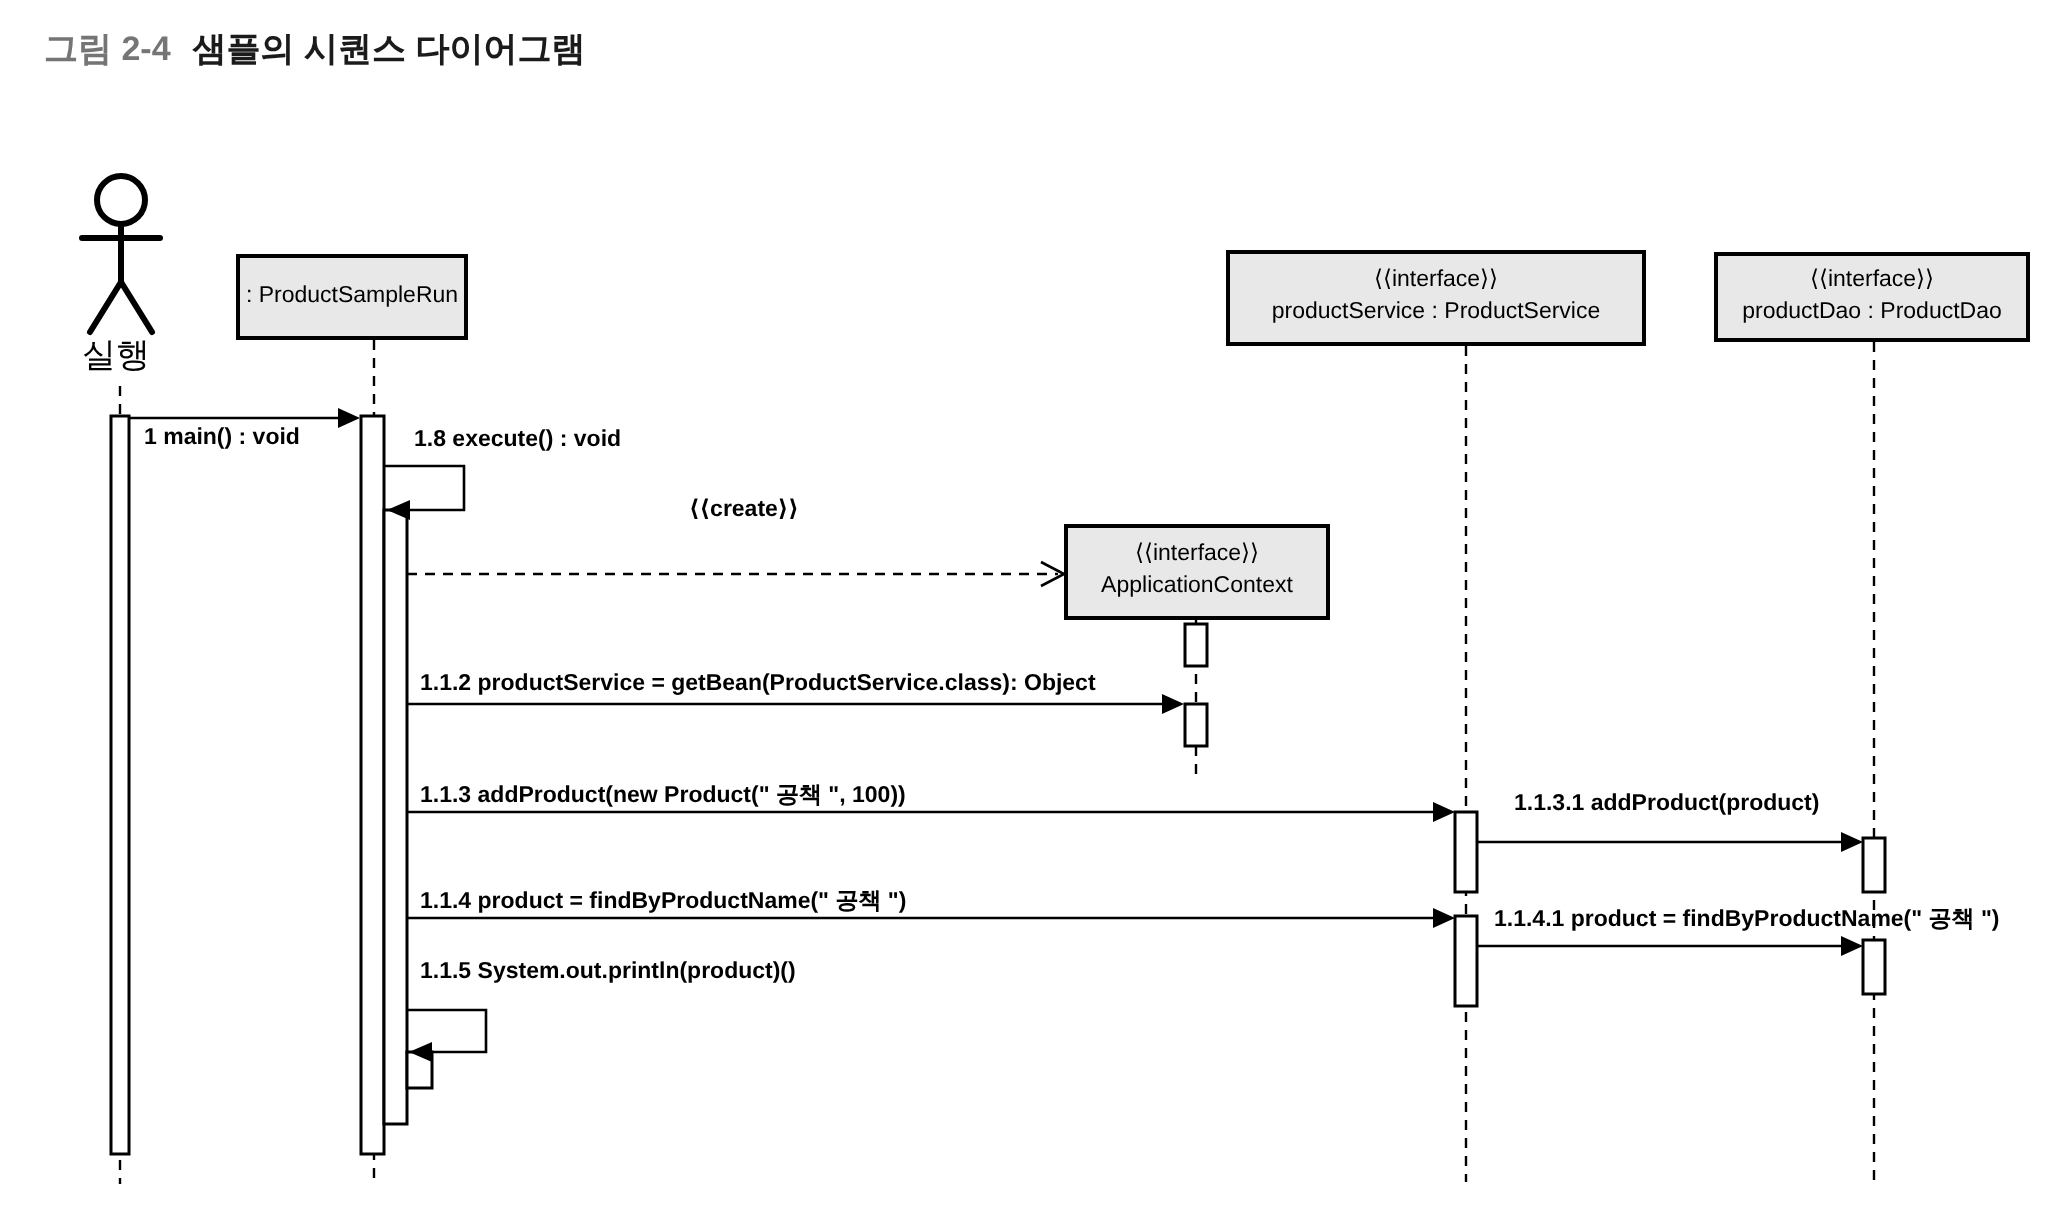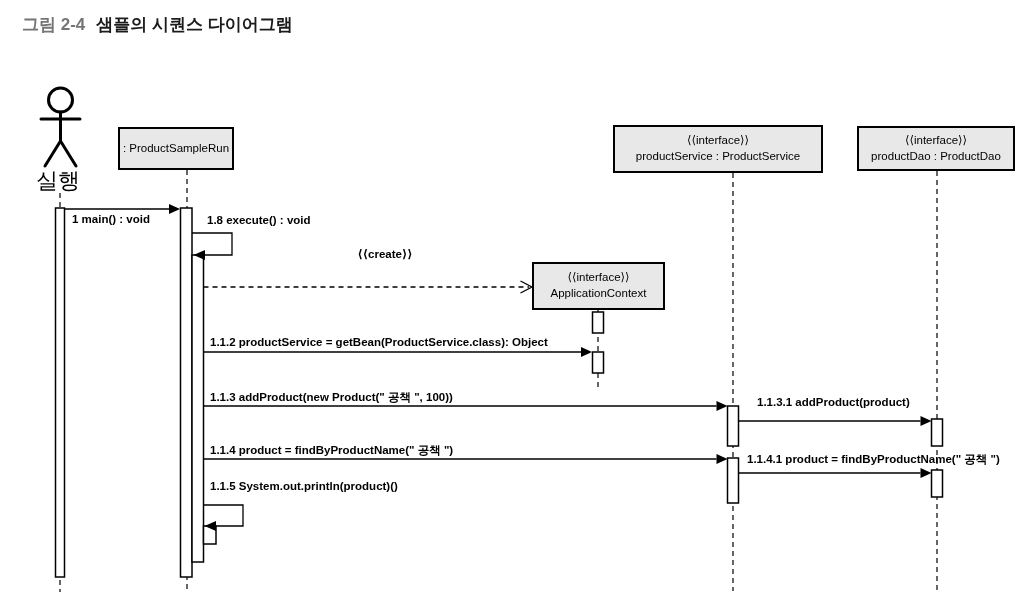--- a/index.html
+++ b/index.html
@@ -9,21 +9,21 @@
   .layer { position:absolute; left:0; top:0; }
   .fig-title { position:absolute; left:22px; top:13px; font-size:17px; font-weight:bold; white-space:nowrap; }
   .fig-label { color:#757575; margin-right:11px;margin-top:44px; }
   .fig-text  { color:#1b1b1b; }
   .pbox { position:absolute; background:#e8e8e8; border:2px solid #000; display:flex; flex-direction:column;
           align-items:center; justify-content:center; font-size:11.5px; line-height:1.35; text-align:center; }
   .pbox .stereo { white-space:nowrap; }
   .pbox .pname  { white-space:nowrap; }
   .msg { position:absolute; font-size:11.5px; white-space:nowrap;font-weight:bold; }
   .msg.center { text-align:center; }
-  .actor-label { position:absolute; font-size:22px; text-align:center; }
+  .actor-label { position:absolute; font-size:17px; text-align:center; }
 </style>
 </head>
 <body>
 
 <div class="stage">
 
   <div class="fig-title">
     <span class="fig-label">그림 2-4</span><span class="fig-text">샘플의 시퀀스 다이어그램</span>
   </div>
 
@@ -105,21 +105,21 @@
     <div class="pname">productDao : ProductDao</div>
   </div>
 
   <div class="pbox" style="left:532px; top:262px; width:133px; height:48px;">
     <div class="stereo">⟨⟨interface⟩⟩</div>
     <div class="pname">ApplicationContext</div>
   </div>
 
   <div class="msg" style="left:72px;  top:213px;">1 main() : void</div>
   <div class="msg" style="left:207px; top:214px;">1.8 execute() : void</div>
-  <div class="msg center" style="left:300px; top:247px; width:170px;text-align:center;">⟨⟨create⟩⟩</div>
+  <div class="msg center" style="left:287px; top:247px; width:170px;text-align:center;">⟨⟨create⟩⟩</div>
   <div class="msg" style="left:210px; top:336px;">1.1.2 productService = getBean(ProductService.class): Object</div>
   <div class="msg" style="left:210px; top:390px;">1.1.3 addProduct(new Product(" 공책 ", 100))</div>
   <div class="msg" style="left:757px; top:396px;">1.1.3.1 addProduct(product)</div>
   <div class="msg" style="left:210px; top:443px;">1.1.4 product = findByProductName(" 공책 ")</div>
   <div class="msg" style="left:747px; top:452px;">1.1.4.1 product = findByProductName(" 공책 ")</div>
   <div class="msg" style="left:210px; top:480px;">1.1.5 System.out.println(product)()</div>
 
 </div>
 
 </body></html>

